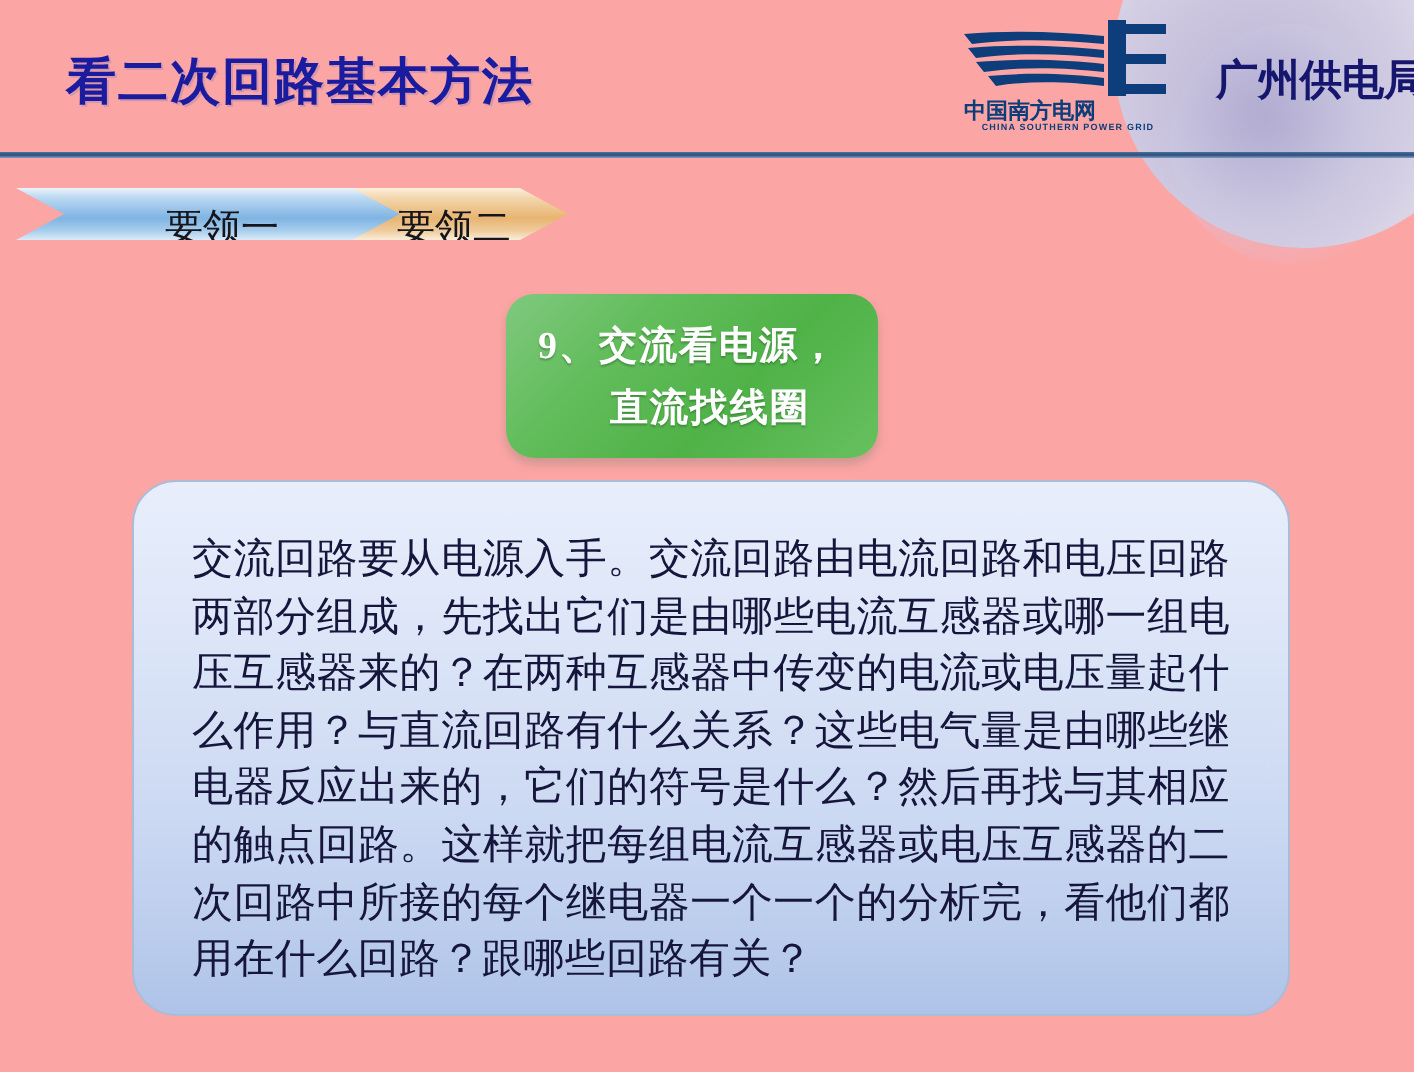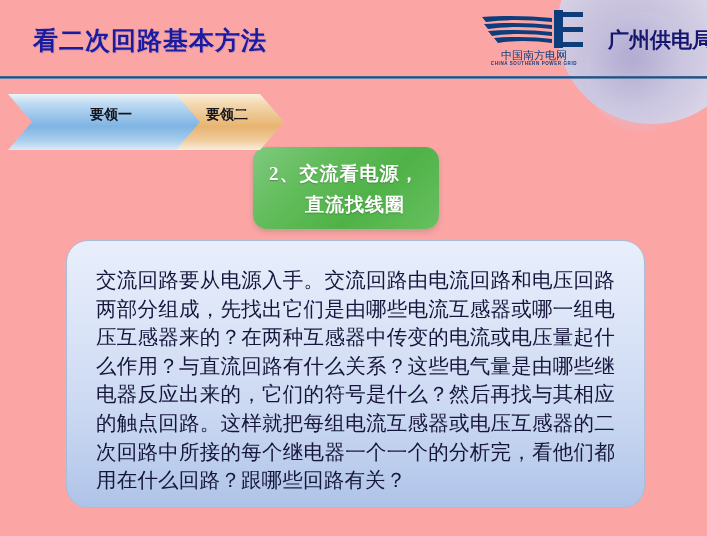--- a/index.html
+++ b/index.html
@@ -65,24 +65,24 @@
     left: 0px;
     top: 2px;
     width: 110px;
     height: 42px;
   }
   .logo-cn {
     position: absolute;
     left: 4px;
     top: 42px;
     width: 104px;
-    text-align: center;
+    text-align: left;
     font-family: "Liberation Sans", "DejaVu Sans", sans-serif;
     font-size: 11px;
-    font-weight: normal;
+    font-weight: bold;
     color: #0d3d7a;
     letter-spacing: 0px;
     white-space: nowrap;
   }
   .logo-en {
     position: absolute;
     left: 4px;
     top: 55px;
     width: 104px;
     text-align: center;
@@ -111,26 +111,26 @@
     left: 0;
     top: 76px;
     width: 707px;
     height: 3px;
     background: linear-gradient(to bottom, #4a6f9e 0%, #2d4e7a 50%, #7f9dc2 100%);
   }
 
   
   .chev {
     position: absolute;
-    height: 56px;
+    height: 26px;
     line-height: 42px;
     text-align: center;
     font-family: "Liberation Serif", "DejaVu Serif", serif;
-    font-size: 14px;
-    font-weight: bold;
+    font-size: 19px;
+    font-weight: normal;
     color: #15151b;
     -webkit-clip-path: polygon(0 0, calc(100% - 24px) 0, 100% 50%, calc(100% - 24px) 100%, 0 100%, 24px 50%);
     clip-path: polygon(0 0, calc(100% - 24px) 0, 100% 50%, calc(100% - 24px) 100%, 0 100%, 24px 50%);
   }
   .chev-1 {
     left: 8px;
     top: 94px;
     width: 192px;
     background: linear-gradient(to bottom, #eaf3fb 0%, #bcd9f2 18%, #7fb4e3 58%, #a7cdec 82%, #dbeaf8 100%);
     padding-left: 14px;
@@ -231,21 +231,21 @@
   <div class="header-rule"></div>
 
   <div class="chev chev-1">
     <span class="chev-label">要领一</span>
   </div>
   <div class="chev chev-2">
     <span class="chev-label">要领二</span>
   </div>
 
   <div class="green-box">
-    <span class="green-line-1">2、交流看电源，</span>
+    <span class="green-line-1">9、交流看电源，</span>
     <span class="green-line-2">直流找线圈</span>
   </div>
 
   <div class="body-box">
     <p class="body-text">交流回路要从电源入手。交流回路由电流回路和电压回路两部分组成，先找出它们是由哪些电流互感器或哪一组电压互感器来的？在两种互感器中传变的电流或电压量起什么作用？与直流回路有什么关系？这些电气量是由哪些继电器反应出来的，它们的符号是什么？然后再找与其相应的触点回路。这样就把每组电流互感器或电压互感器的二次回路中所接的每个继电器一个一个的分析完，看他们都用在什么回路？跟哪些回路有关？</p>
   </div>
 
 </div>
 
 </body></html>

